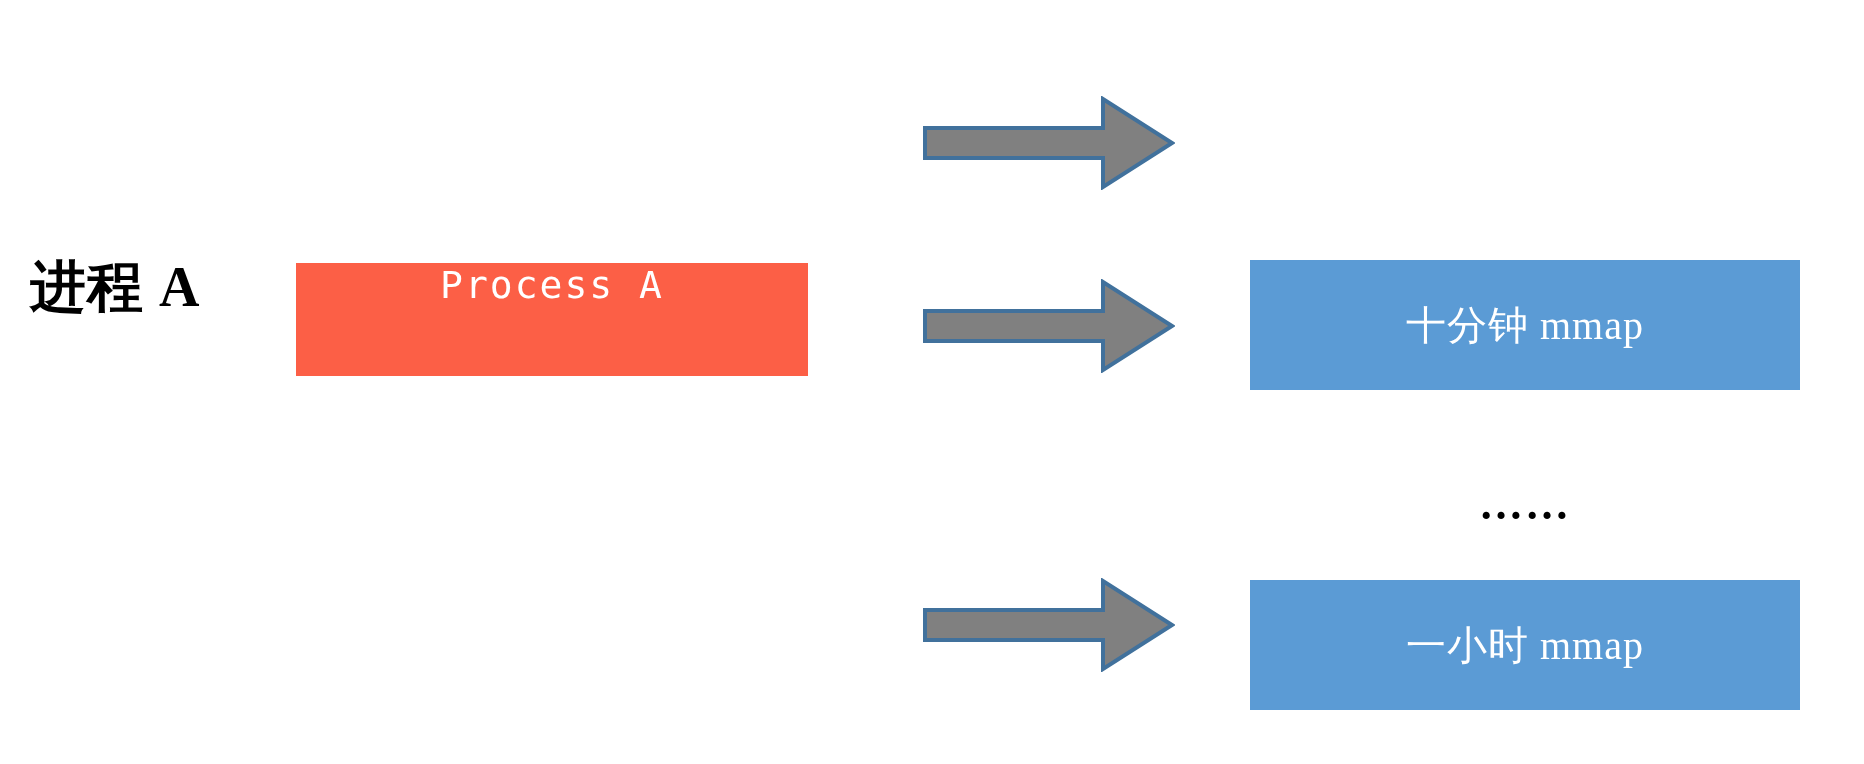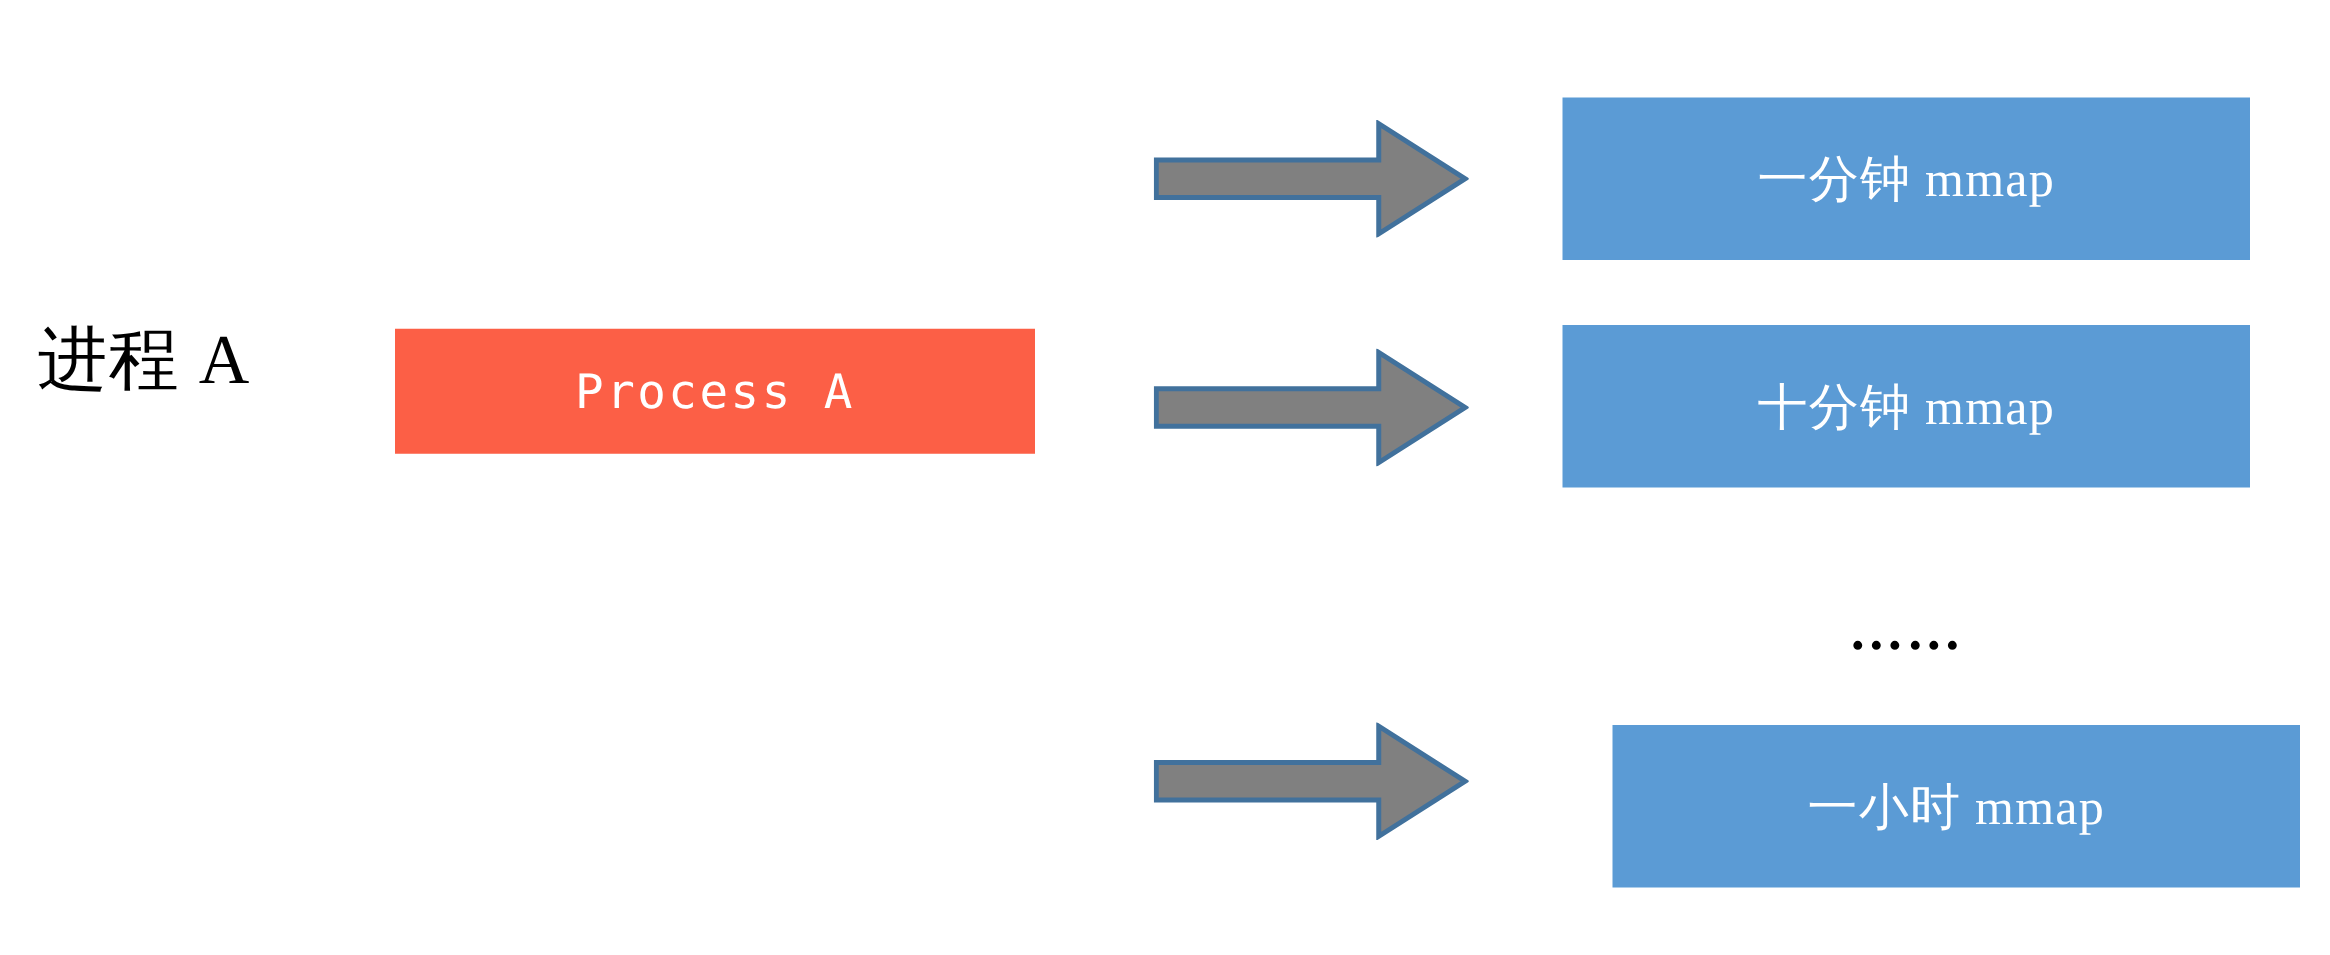--- a/index.html
+++ b/index.html
@@ -23,36 +23,36 @@
     position: absolute;
     left: 30px;
     top: 248px;
     width: 230px;
     height: 80px;
     display: flex;
     align-items: center;
     justify-content: flex-start;
     font-family: "Liberation Serif", serif;
     font-size: 56px;
-    font-weight: 400;
+    font-weight: 700;
     color: #000000;
     white-space: nowrap;
     letter-spacing: 1px;
   }
 
   
   .process-box {
     position: absolute;
-    left: 316px;
+    left: 296px;
     top: 263px;
     width: 512px;
-    height: 100px;
+    height: 113px;
     background: #fc5f46;
     display: flex;
-    align-items: center;
+    align-items: flex-start;
     justify-content: center;
   }
   .process-box-text {
     font-family: "DejaVu Sans Mono", monospace;
     font-size: 38px;
     color: #ffffff;
     letter-spacing: 2px;
     white-space: nowrap;
   }
 
@@ -78,21 +78,21 @@
     left: 1250px;
     width: 550px;
     height: 130px;
     background: #5b9bd5;
     display: flex;
     align-items: center;
     justify-content: center;
   }
   .mmap-box-1 { top: 78px; }
   .mmap-box-2 { top: 260px; text-align: center; }
-  .mmap-box-3 { top: 580px; margin-left: 40px; }
+  .mmap-box-3 { top: 580px; }
   .mmap-text {
     font-family: "Liberation Serif", serif;
     font-size: 40px;
     color: #ffffff;
     white-space: nowrap;
     letter-spacing: 1px;
   }
 
   
   .ellipsis {
@@ -134,23 +134,20 @@
       <polygon points="2,32 180,32 180,3 249,47 180,91 180,62 2,62" fill="#808080" stroke="#41719C" stroke-width="4" stroke-linejoin="miter"></polygon>
     </svg>
   </div>
 
   <div class="arrow arrow-3">
     <svg viewBox="0 0 252 94" preserveAspectRatio="none" aria-hidden="true">
       <polygon points="2,32 180,32 180,3 249,47 180,91 180,62 2,62" fill="#808080" stroke="#41719C" stroke-width="4" stroke-linejoin="miter"></polygon>
     </svg>
   </div>
 
-  <div class="mmap-box mmap-box-1">
-    <span class="mmap-text">一分钟 mmap</span>
-  </div>
 
   <div class="mmap-box mmap-box-2">
     <span class="mmap-text">十分钟 mmap</span>
   </div>
 
   <div class="ellipsis">……</div>
 
   <div class="mmap-box mmap-box-3">
     <span class="mmap-text">一小时 mmap</span>
   </div>

